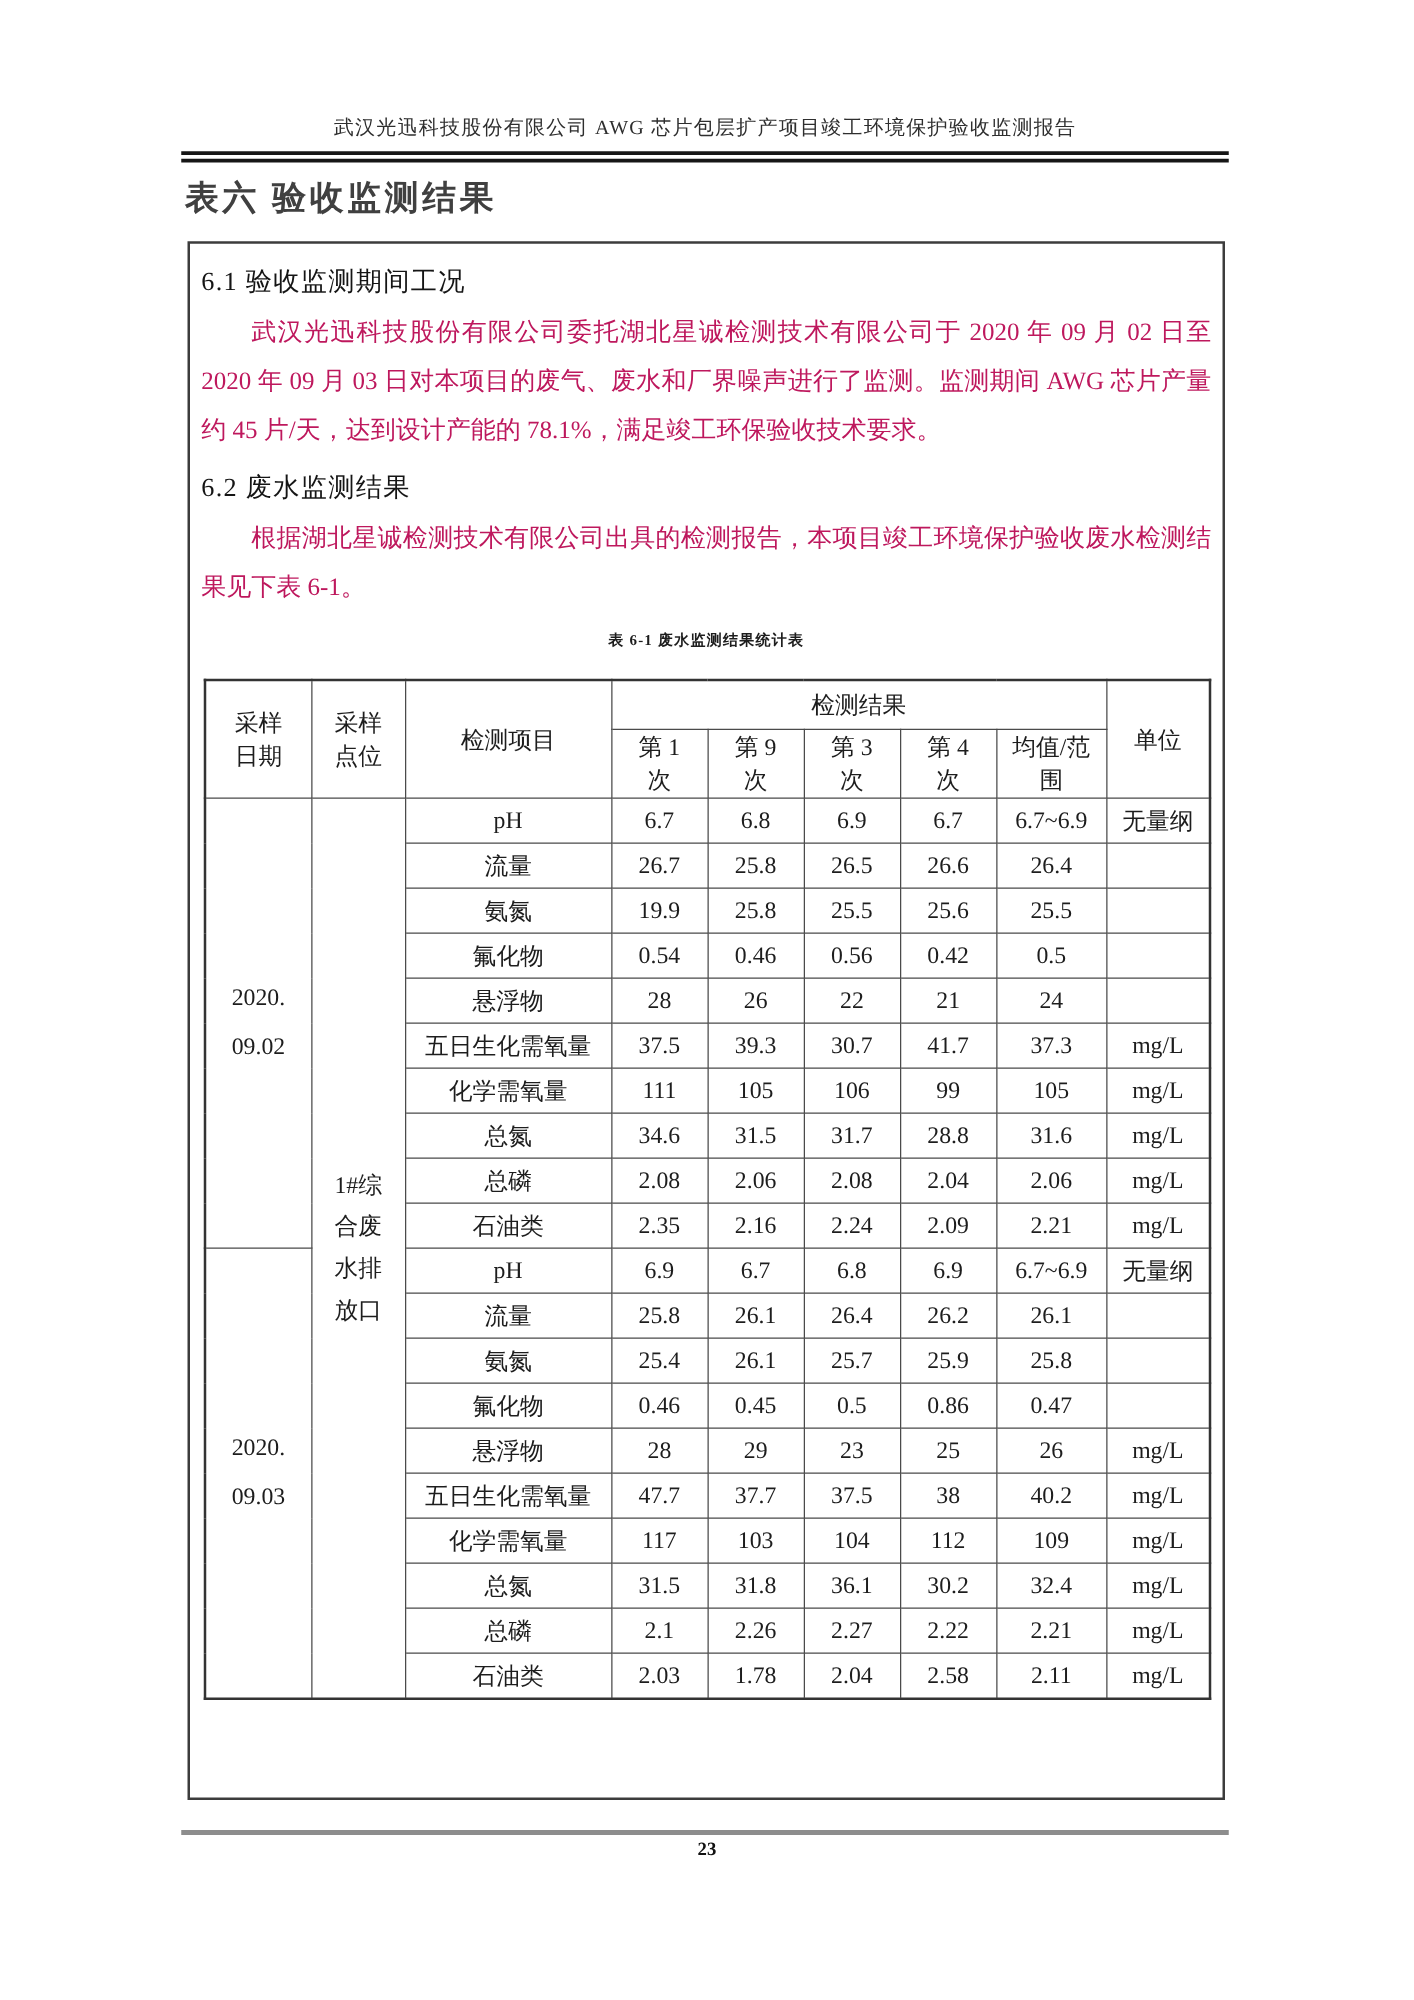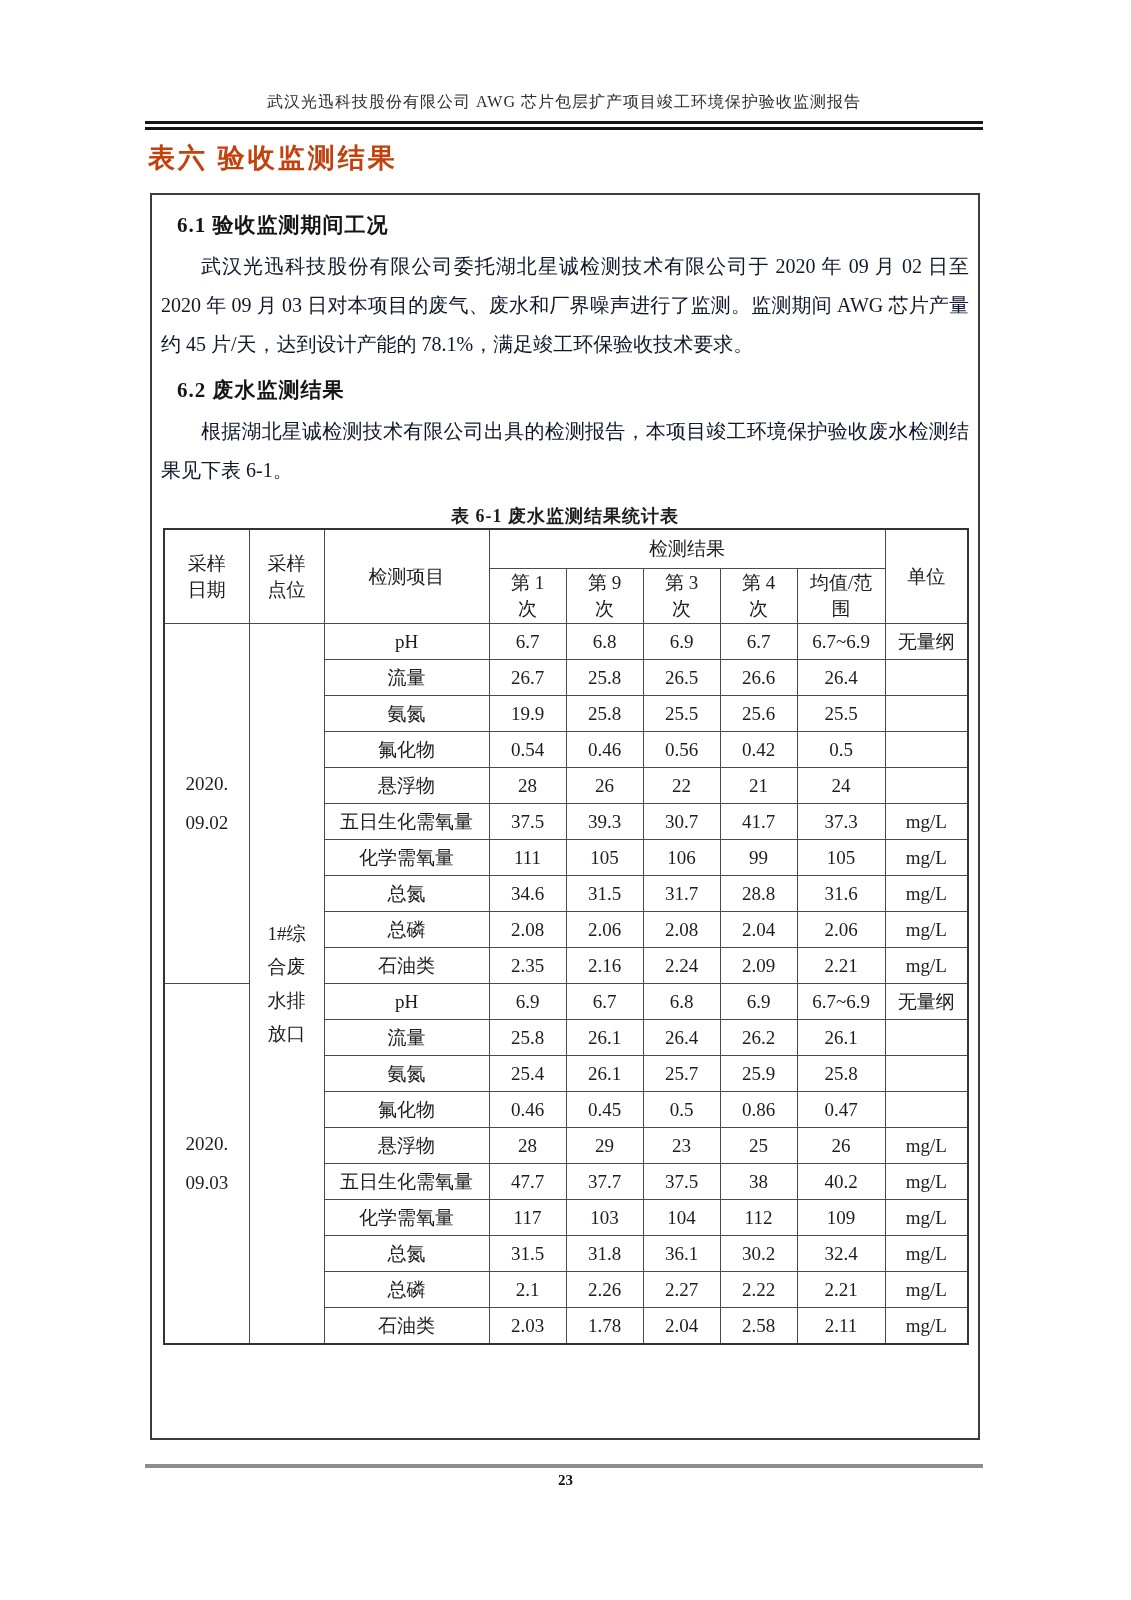--- a/index.html
+++ b/index.html
@@ -11,35 +11,35 @@
   .doc-header{
     position:absolute;top:92px;left:145px;width:838px;
     text-align:center;font-size:16px;color:#2e2e2e;letter-spacing:1px;white-space:nowrap;
   }
   .double-rule{
     position:absolute;top:121px;left:145px;width:838px;height:3px;
     border-top:3px solid #161616;border-bottom:3px solid #161616;
   }
   .doc-title{
     position:absolute;top:140px;left:148px;margin:0;
-    font-size:27px;font-weight:bold;letter-spacing:3px;color:#c2410c;
+    font-size:27px;font-weight:bold;letter-spacing:3px;color:#404040;
   }
   .content-box{
     position:absolute;top:193px;left:150px;width:830px;height:1247px;
     border:2px solid #3c3c3c;box-sizing:border-box;padding:4px 9px;
   }
   .section-heading{
-    font-size:21px;font-weight:bold;margin:12px 16px 8px;letter-spacing:1px;color:#151515;
+    font-size:21px;font-weight:normal;margin:12px 0 8px;letter-spacing:1px;color:#151515;
   }
   .body-text{
     font-size:20px;line-height:39px;text-align:justify;text-indent:2em;
-    margin:8px 0 8px;color:#0f172a;
+    margin:8px 0 8px;color:#be185d;
   }
   .table-title{
-    text-align:center;font-weight:bold;font-size:18px;margin:14px 0 0;letter-spacing:1px;
+    text-align:center;font-weight:bold;font-size:12px;margin:14px 0 22px;letter-spacing:1px;
   }
   table.monitor{
     border-collapse:collapse;table-layout:fixed;width:804px;margin-left:2px;
     border:2px solid #333;
     padding-left:38px;
   }
   table.monitor th,table.monitor td{
     border:1px solid #4a4a4a;font-size:19px;font-weight:normal;
     text-align:center;vertical-align:middle;padding:0;color:#1d1d1d;
     overflow:hidden;

